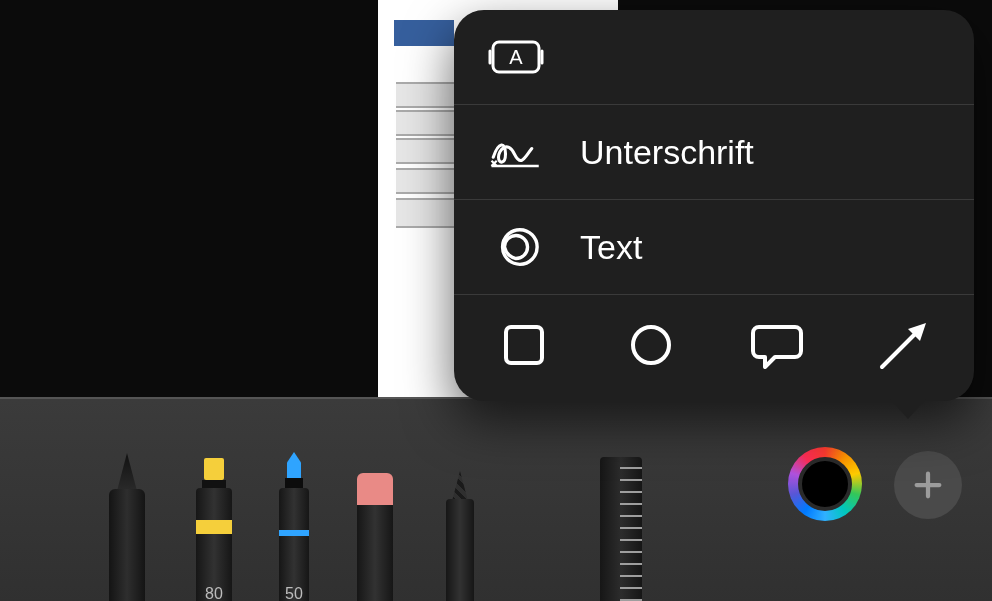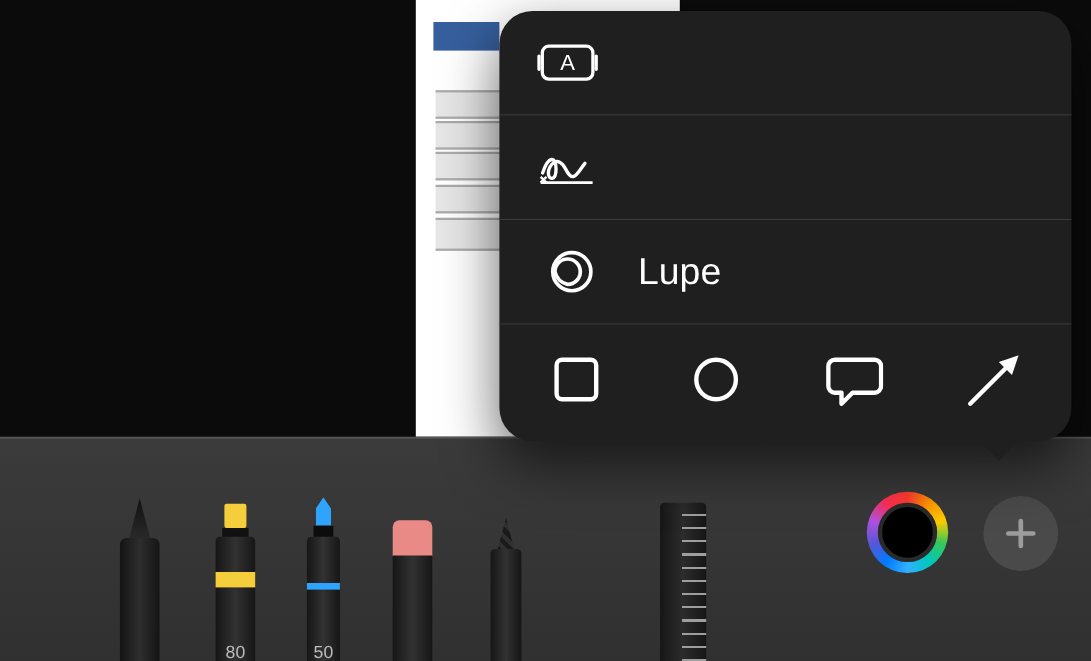--- a/index.html
+++ b/index.html
@@ -136,30 +136,31 @@
     </div>
 
     <div class="prow">
       <span class="picon">
         <svg viewBox="0 0 64 44" width="60" height="44">
           <path d="M6 28c6-18 14-18 14-4 0 12-8 12-8 4s10-20 18-4 12 4 20-6" fill="none" stroke="#fff" stroke-width="3.5" stroke-linecap="round"></path>
           <path d="M4 38h54" stroke="#fff" stroke-width="3"></path>
           <path d="M4 32l6 6M10 32l-6 6" stroke="#fff" stroke-width="2.5"></path>
         </svg>
       </span>
+      <span>Unterschrift</span>
     </div>
 
     <div class="prow">
       <span class="picon">
         <svg viewBox="0 0 52 52" width="50" height="50">
           <circle cx="30" cy="26" r="18" fill="none" stroke="#fff" stroke-width="3.5"></circle>
           <path d="M14 26a12 12 0 0 1 12-12 12 12 0 0 1 0 24 16 16 0 0 1-12-12z" fill="none" stroke="#fff" stroke-width="3.5"></path>
         </svg>
       </span>
-      <span>Lupe</span>
+      <span>Text</span>
     </div>
 
     <div class="shape-row">
       <span class="shape">
         <svg viewBox="0 0 48 48" width="48" height="48">
           <rect x="6" y="6" width="36" height="36" rx="5" fill="none" stroke="#fff" stroke-width="4"></rect>
         </svg>
       </span>
       <span class="shape">
         <svg viewBox="0 0 48 48" width="48" height="48">

